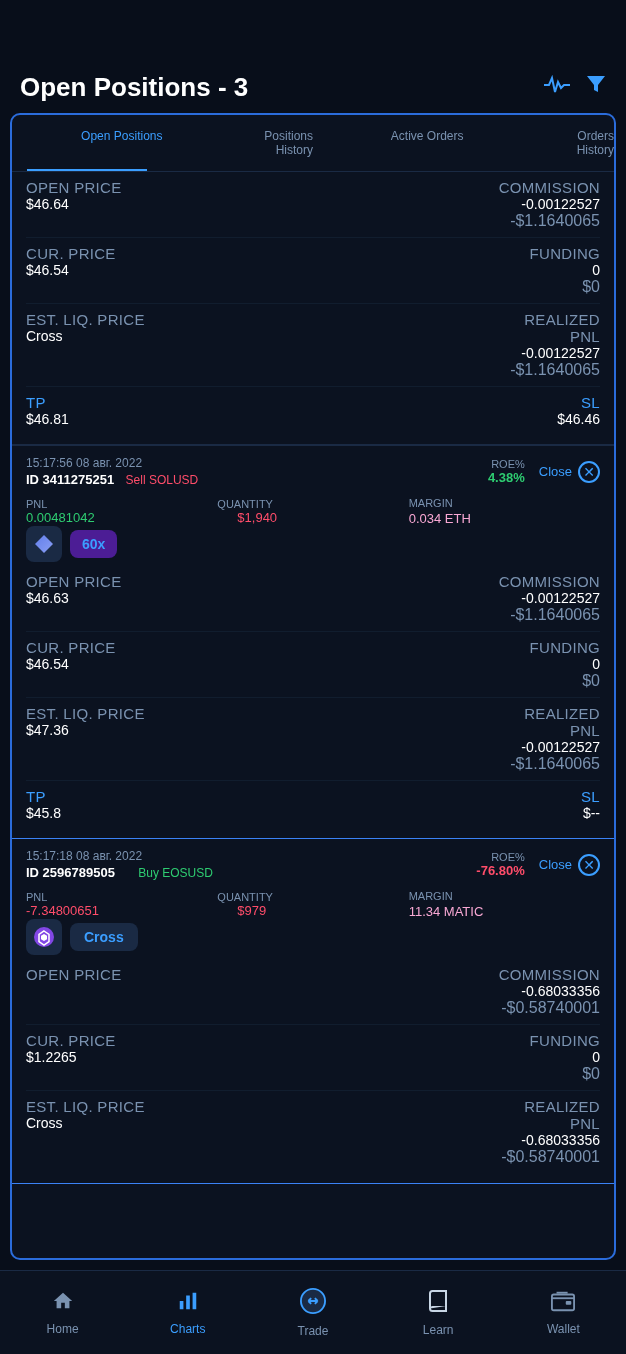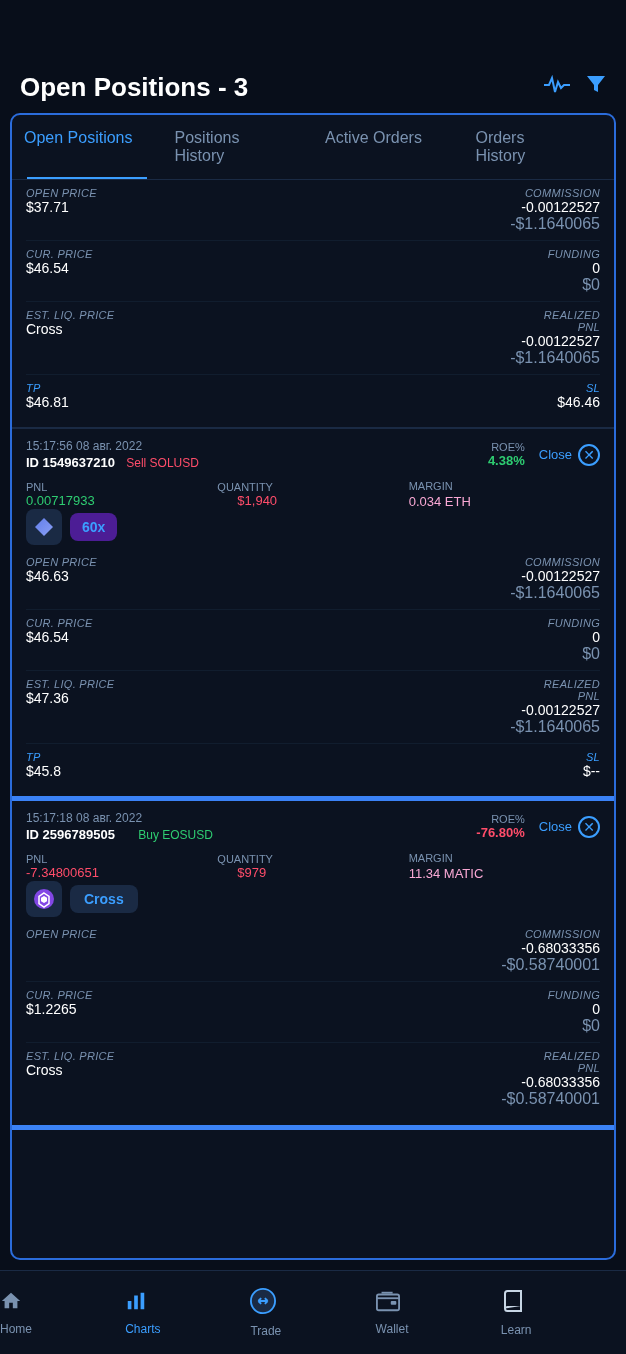--- a/index.html
+++ b/index.html
@@ -47,43 +47,43 @@
       flex: 1;
     }
 
     
     .tabs-row {
       display: grid;
       grid-template-columns: 1fr 1fr 1fr 1fr;
       border-bottom: 1px solid #1a2a44;
     }
     .tab {
-      text-align: left;
-      padding: 14px 12px;
-      font-size: 16px;
+      text-align: right;
+      padding: 14px 0;
+      font-size: 12px;
       color: #7a92b0;
       cursor: pointer;
       position: relative;
     }
     .tab.active {
       color: #3b9eff;
     }
     .tab.active::after {
       content: '';
       position: absolute;
       bottom: 0;
       left: 10%;
       width: 80%;
       height: 2px;
       background: #3b9eff;
     }
 
     
     .position-block {
-      border-bottom: 5px solid #3b82f6;
+      border-bottom: 1px solid #3b82f6;
     }
     .position-header {
       display: flex;
       align-items: center;
       justify-content: space-between;
       padding: 10px 14px 4px 14px;
       font-size: 12px;
       color: #7a92b0;
     }
     .position-header-left {
@@ -200,25 +200,24 @@
     
     .data-rows { padding: 0 14px 10px 14px; }
     .data-row {
       display: grid;
       grid-template-columns: 1fr 1fr;
       padding: 7px 0;
       border-bottom: 1px solid #111d2e;
     }
     .data-row:last-child { border-bottom: none; }
     .data-cell-label {
-      font-size: 11px;
+      font-size: 15px;
       color: #7a92b0;
       text-transform: uppercase;
       letter-spacing: 0.3px;
-      font-style: italic;
     }
     .data-cell-value {
       font-size: 14px;
       color: #ffffff;
       font-weight: 500;
     }
     .data-cell-secondary {
       font-size: 16px;
       color: #7a92b0;
     }
@@ -236,21 +235,21 @@
       height: 84px;
       background: #0b1220;
       display: grid;
       grid-template-columns: 1fr 1fr 1fr 1fr 1fr;
       border-top: 1px solid #1a2a44;
       flex-shrink: 0;
     }
     .nav-item {
       display: flex;
       flex-direction: column;
-      align-items: flex-start;
+      align-items: center;
       justify-content: center;
       gap: 4px;
       cursor: pointer;
       padding: 10px 0;
     }
     .nav-icon {
       font-size: 22px;
       color: #3b9eff;
     }
     .nav-icon.inactive { color: #7a92b0; }
@@ -304,21 +303,21 @@
       <span>Orders<br>History</span>
     </div>
   </div>
 
   <div class="position-block first-position">
     <div class="data-rows">
 
       <div class="data-row">
         <div>
           <div class="data-cell-label">OPEN PRICE</div>
-          <div class="data-cell-value">$37.71</div>
+          <div class="data-cell-value">$46.64</div>
         </div>
         <div class="data-cell-right">
           <div class="data-cell-label">COMMISSION</div>
           <div class="data-cell-value">-0.00122527</div>
           <div class="data-cell-secondary">-$1.1640065</div>
         </div>
       </div>
 
       <div class="data-row">
         <div>
@@ -357,40 +356,40 @@
       </div>
     </div>
   </div>
 
   <div class="position-block">
 
     <div class="position-header">
       <div class="position-header-left">
         <span class="position-time">15:17:56  08 авг. 2022</span>
         <span>
-          <span class="position-id">ID 1549637210</span>
+          <span class="position-id">ID 3411275251</span>
           <span class="sell-label">Sell SOLUSD</span>
         </span>
       </div>
       <div style="display:flex;align-items:center;gap:14px;">
         <div class="roe-block">
           <span class="roe-label">ROE%</span>
           <span class="roe-value-positive">4.38%</span>
         </div>
         <div class="close-btn">
           <span>Close</span>
           <div class="close-circle">✕</div>
         </div>
       </div>
     </div>
 
     <div class="position-pnl-row">
       <div class="pnl-block">
         <div class="pnl-label">PNL</div>
-        <div class="pnl-value-positive">0.00717933</div>
+        <div class="pnl-value-positive">0.00481042</div>
       </div>
       <div class="qty-block">
         <div class="qty-label">QUANTITY</div>
         <div class="qty-value">$1,940</div>
       </div>
       <div style="display:flex;flex-direction:column;gap:2px;flex:1">
         <div class="margin-label">MARGIN</div>
         <div class="margin-value">0.034 ETH</div>
       </div>
       <div class="leverage-btns">
@@ -559,31 +558,31 @@
     <span class="nav-icon">
       <svg width="26" height="26" viewBox="0 0 28 28">
         <circle cx="14" cy="14" r="13" fill="#1a2a44" stroke="#3b9eff" stroke-width="2"></circle>
         <path d="M9 14h10M9 14l3-3M9 14l3 3M19 14l-3-3M19 14l-3 3" stroke="#3b9eff" stroke-width="2" fill="none"></path>
       </svg>
     </span>
     <span class="nav-label">Trade</span>
   </div>
   <div class="nav-item">
     <span class="nav-icon inactive">
+      <svg width="24" height="24" viewBox="0 0 24 24" fill="#c8d6e5">
+        <path d="M4 19.5A2.5 2.5 0 0 1 6.5 17H20"></path>
+        <path d="M6.5 2H20v20H6.5A2.5 2.5 0 0 1 4 19.5v-15A2.5 2.5 0 0 1 6.5 2z" fill="none" stroke="#c8d6e5" stroke-width="2"></path>
+      </svg>
+    </span>
+    <span class="nav-label">Learn</span>
+  </div>
+  <div class="nav-item">
+    <span class="nav-icon inactive">
       <svg width="24" height="22" viewBox="0 0 26 22" fill="#7a92b0">
         <rect x="1" y="4" width="24" height="17" rx="2" fill="none" stroke="#7a92b0" stroke-width="2"></rect>
         <path d="M1 8h24" stroke="#7a92b0" stroke-width="2"></path>
         <rect x="16" y="11" width="6" height="4" rx="1" fill="#7a92b0"></rect>
         <path d="M6 2h12" stroke="#7a92b0" stroke-width="2"></path>
       </svg>
     </span>
     <span class="nav-label">Wallet</span>
   </div>
-  <div class="nav-item">
-    <span class="nav-icon inactive">
-      <svg width="24" height="24" viewBox="0 0 24 24" fill="#c8d6e5">
-        <path d="M4 19.5A2.5 2.5 0 0 1 6.5 17H20"></path>
-        <path d="M6.5 2H20v20H6.5A2.5 2.5 0 0 1 4 19.5v-15A2.5 2.5 0 0 1 6.5 2z" fill="none" stroke="#c8d6e5" stroke-width="2"></path>
-      </svg>
-    </span>
-    <span class="nav-label">Learn</span>
-  </div>
 </div>
 
 </body></html>

